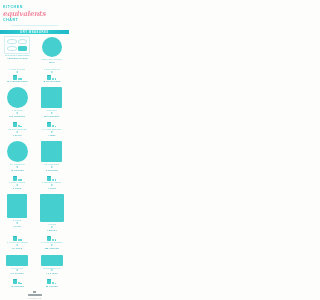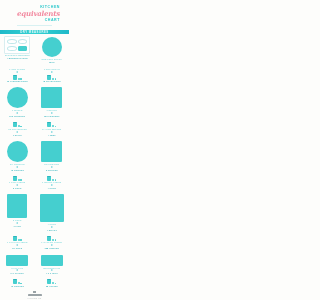--- a/index.html
+++ b/index.html
@@ -5,21 +5,21 @@
   html,body{margin:0;padding:0;}
   body{
     width:69px;height:300px;overflow:hidden;
     background:#fdfdfb;
     font-family:"Liberation Sans",sans-serif;
     -webkit-font-smoothing:antialiased;
   }
   .poster{width:69px;height:300px;position:relative;background:#fdfdfb;display:flex;flex-direction:column;}
 
   
-  .header{padding:5px 9px 2px;text-align:right;}
+  .header{padding:5px 3px 2px;text-align:left;}
   .hdr-line1,.hdr-line3{
     font-size:3.6px;letter-spacing:.55px;font-weight:700;
     color:#2ec8cc;line-height:5px;text-transform:uppercase;
   }
   .hdr-script{
     font-family:"DejaVu Serif",serif;
     font-style:italic;font-weight:700;
     font-size:7px;line-height:8px;color:#f28aa0;
     letter-spacing:-.2px;
   }

